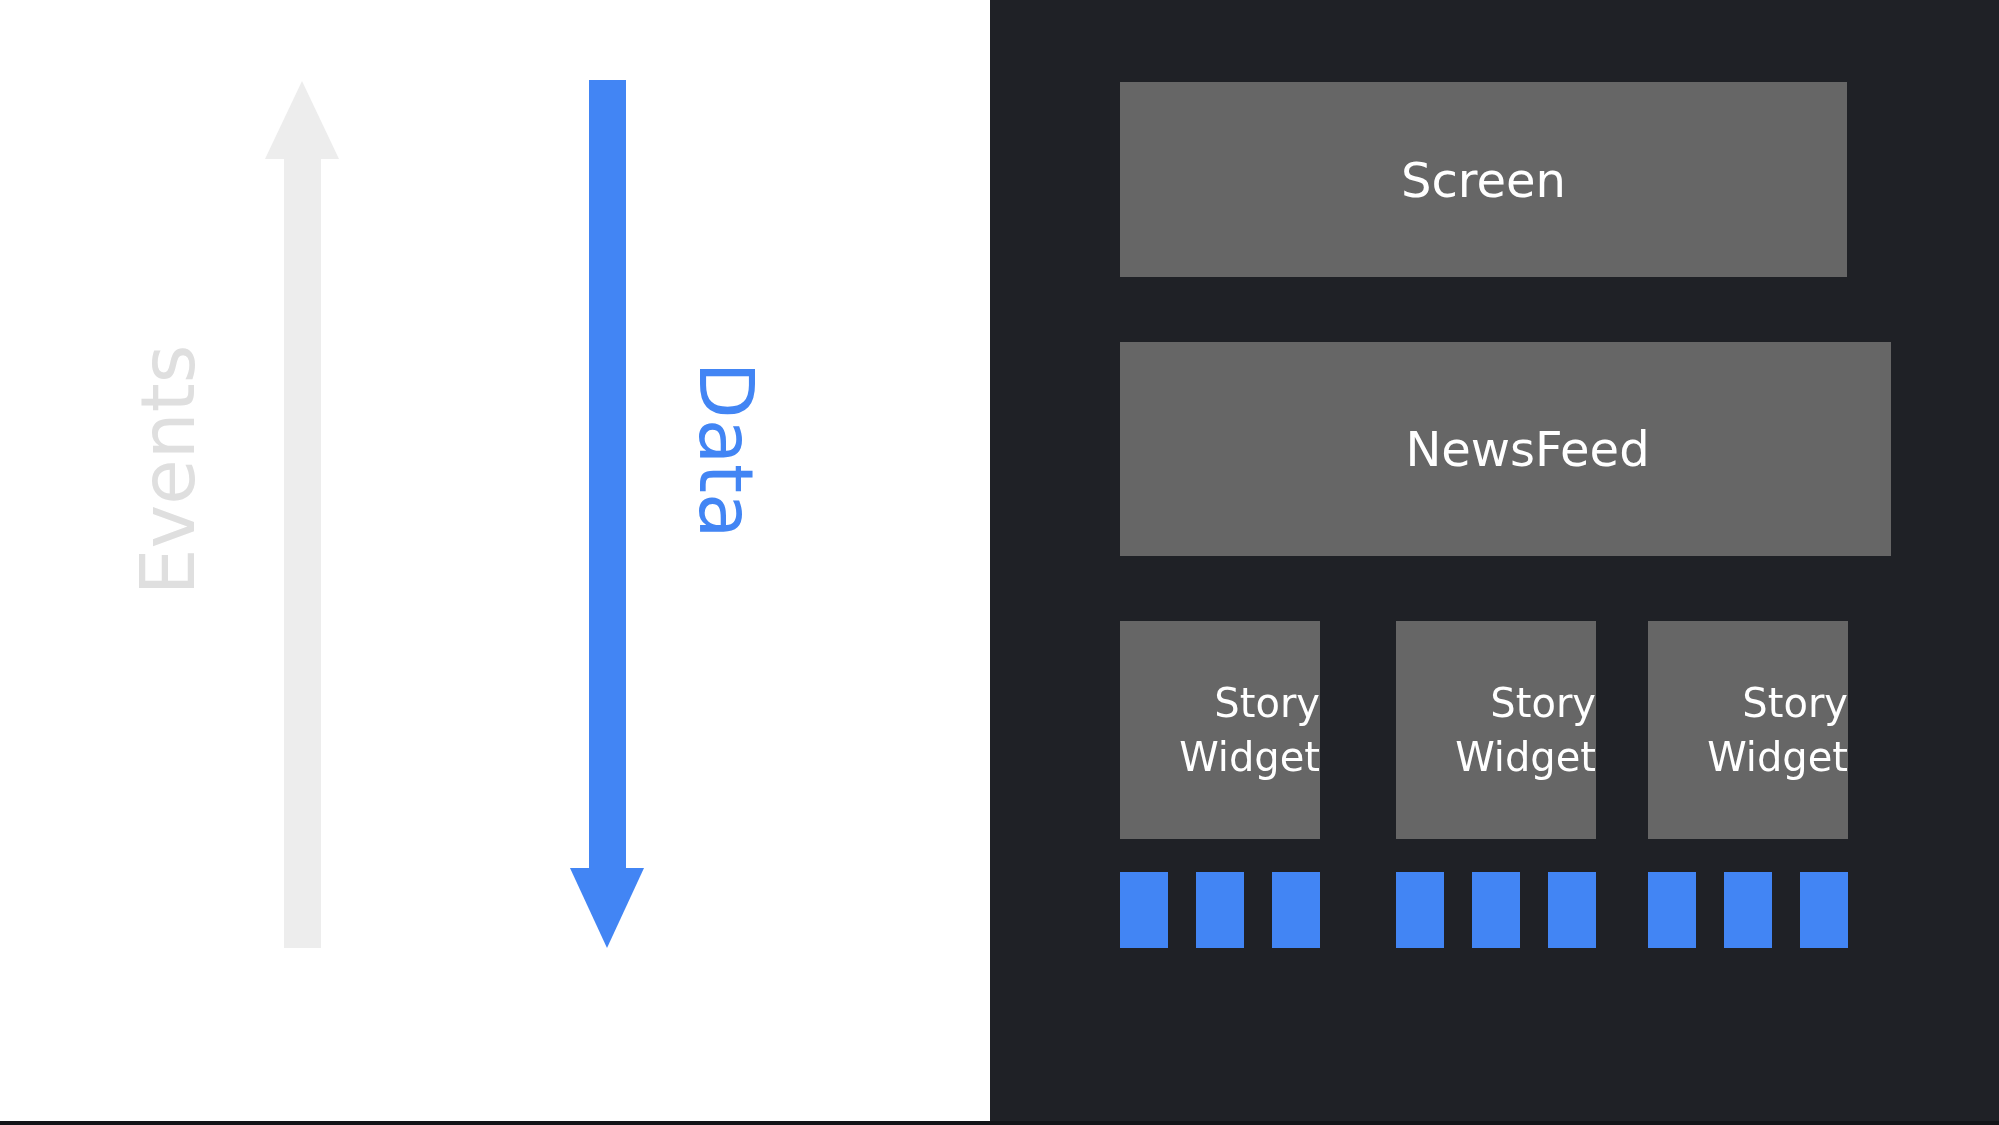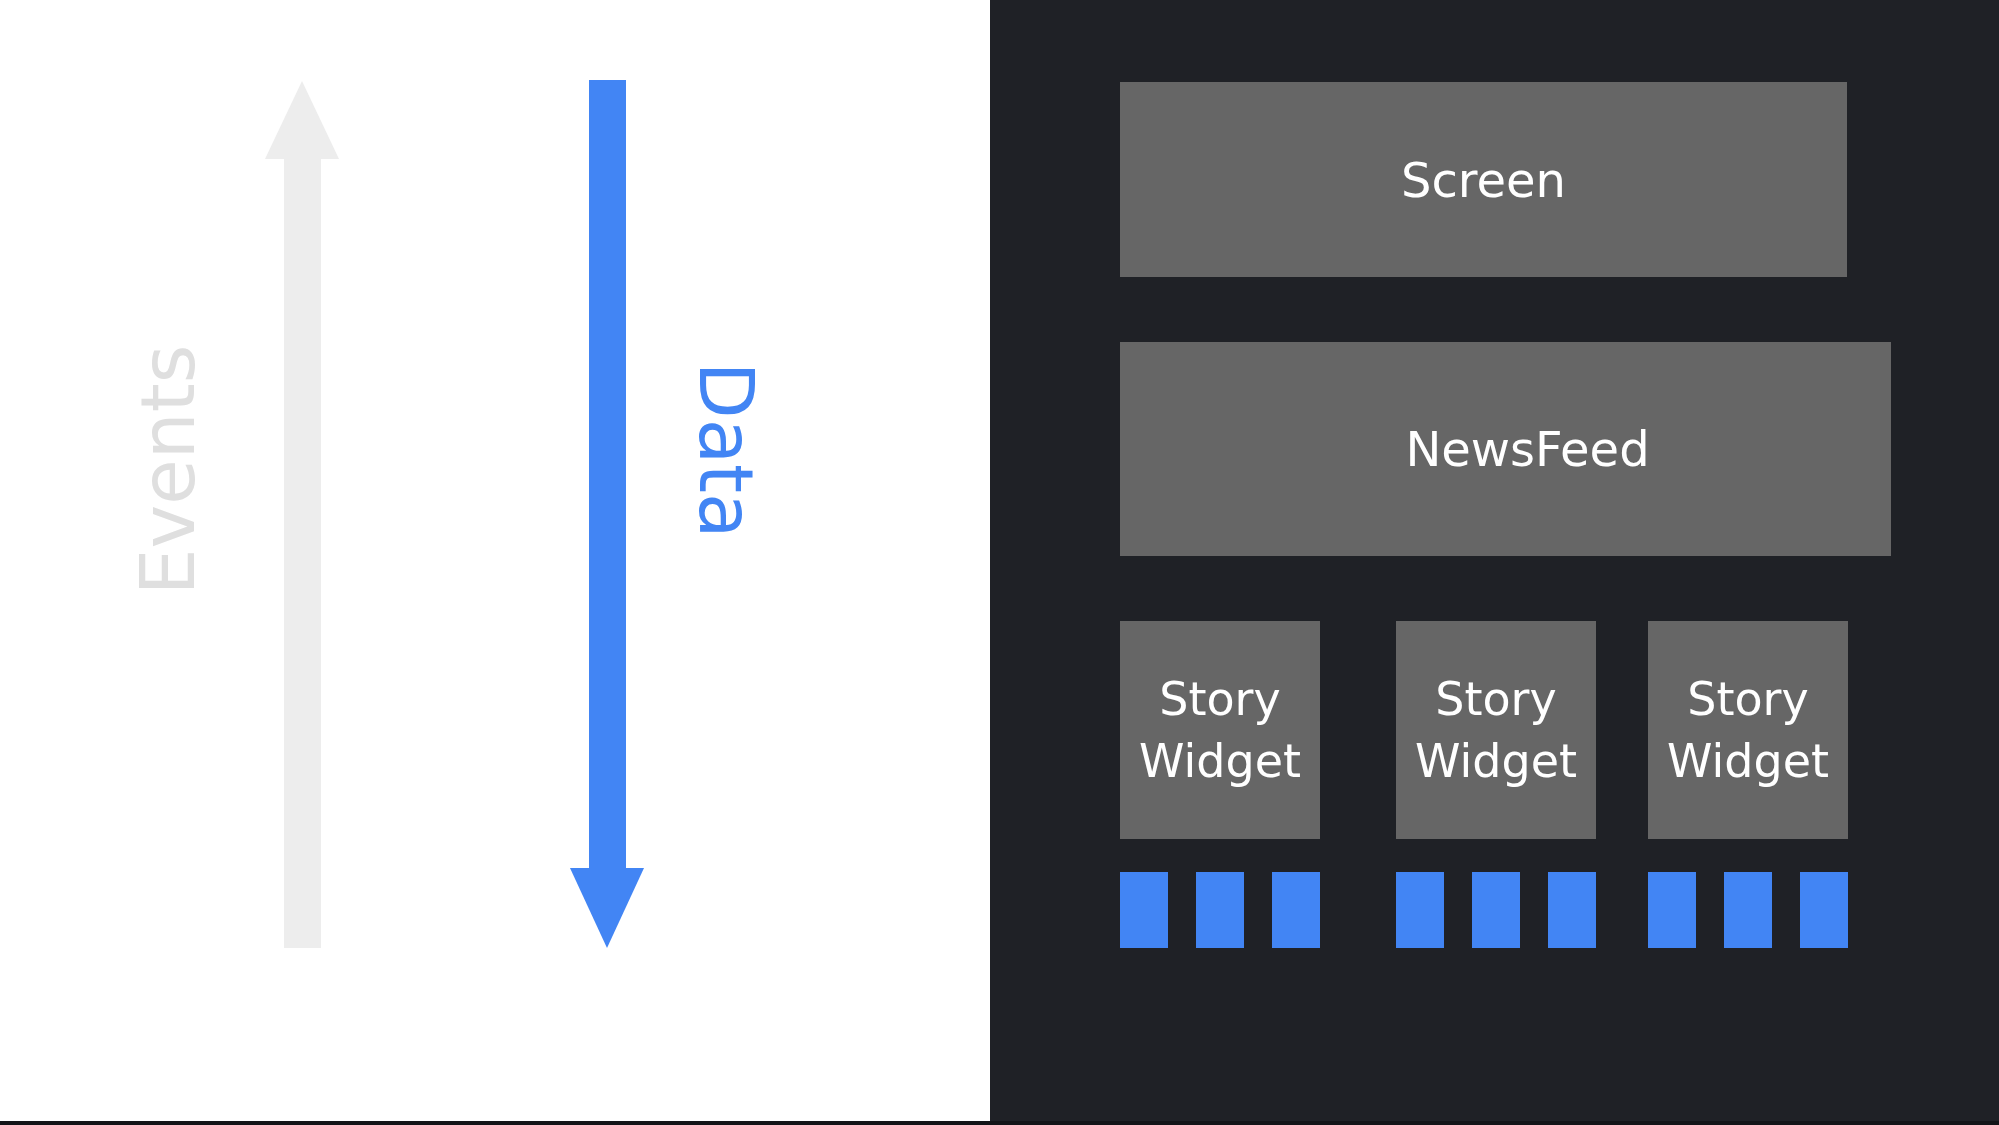--- a/index.html
+++ b/index.html
@@ -81,37 +81,37 @@
     width: 1009px; height: 1125px;
     background: #1f2126;
   }
   .gray-box {
     position: absolute;
     background: #666666;
     color: #ffffff;
     display: flex;
     align-items: center;
     justify-content: center;
-    text-align: center;
+    text-align: right;
   }
   .screen-box {
     left: 130px; top: 82px;
     width: 727px; height: 195px;
     font-size: 48px;
   }
   .newsfeed-box {
     left: 130px; top: 342px;
     width: 727px; height: 214px;
     font-size: 48px;
     padding-left: 44px;
   }
   .story-box {
     top: 621px;
     width: 200px; height: 218px;
-    font-size: 46px;
+    font-size: 40px;
     line-height: 1.35;
   }
   .story-1 { left: 130px; }
   .story-2 { left: 406px; }
   .story-3 { left: 658px; }
 
   .blocks-row {
     position: absolute;
     top: 872px;
     width: 200px; height: 76px;

